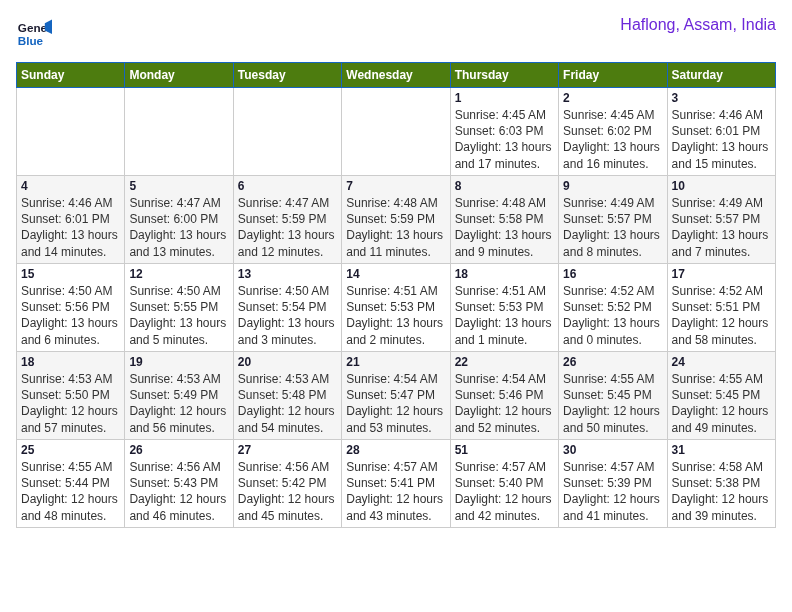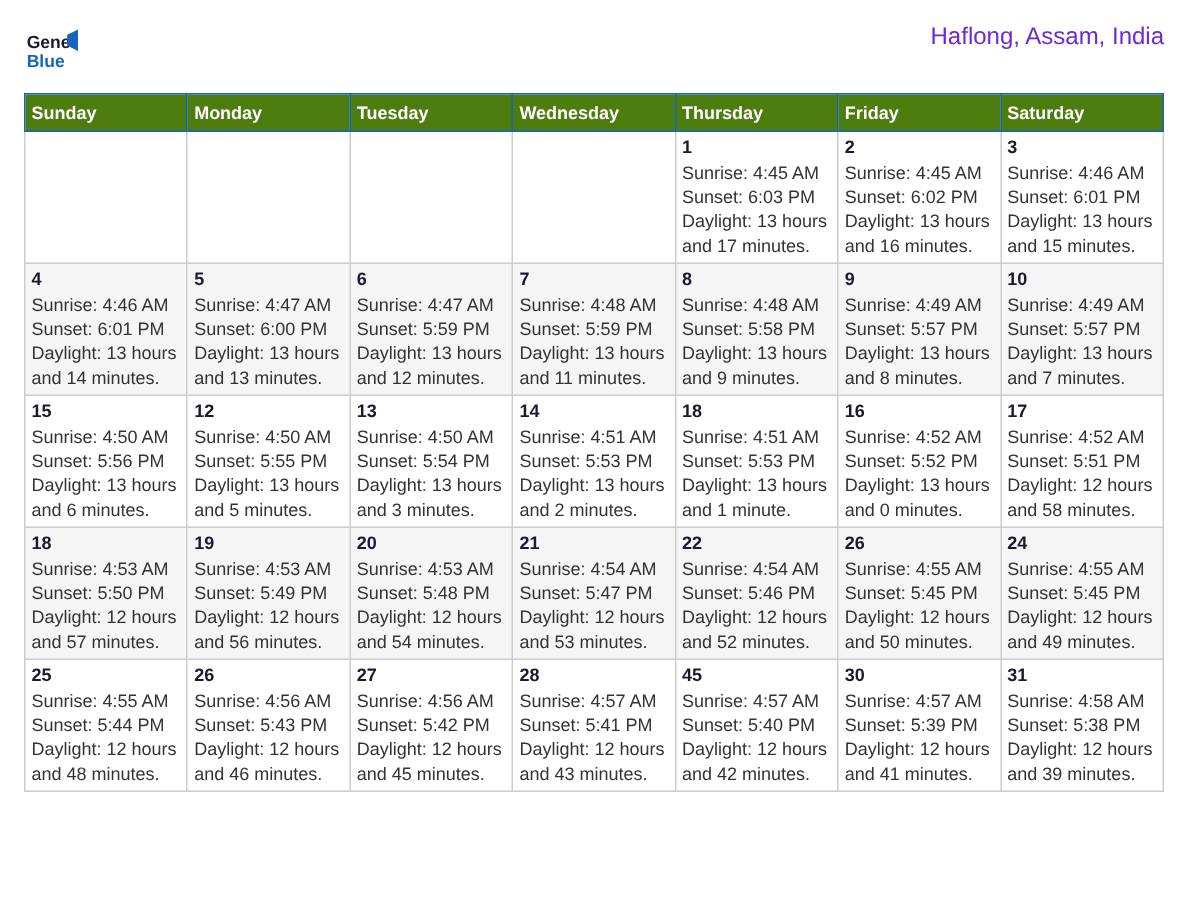--- a/index.html
+++ b/index.html
@@ -311,21 +311,21 @@
 and 45 minutes.</div>
         </td>
         <td>
           <span class="day-num">28</span>
           <div class="day-info" style="white-space: pre-line;">Sunrise: 4:57 AM
 Sunset: 5:41 PM
 Daylight: 12 hours
 and 43 minutes.</div>
         </td>
         <td>
-          <span class="day-num">45</span>
+          <span class="day-num">51</span>
           <div class="day-info" style="white-space: pre-line;">Sunrise: 4:57 AM
 Sunset: 5:40 PM
 Daylight: 12 hours
 and 42 minutes.</div>
         </td>
         <td>
           <span class="day-num">30</span>
           <div class="day-info" style="white-space: pre-line;">Sunrise: 4:57 AM
 Sunset: 5:39 PM
 Daylight: 12 hours

